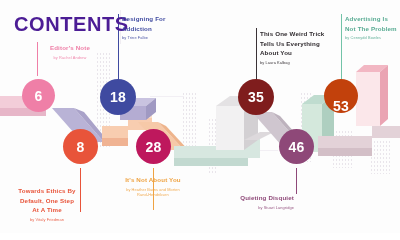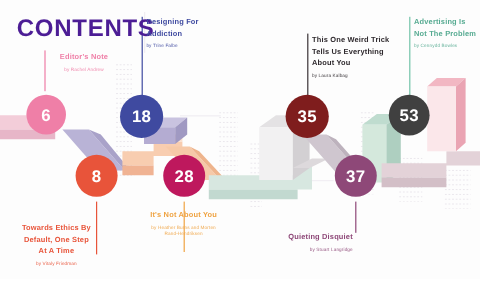--- a/index.html
+++ b/index.html
@@ -141,23 +141,23 @@
   <div class="node" style="left:100px; top:79px;  width:36px; height:36px; background:#3f4aa0; font-size:14px;">
     <span>18</span>
   </div>
   <div class="node" style="left:136px; top:129px; width:35px; height:35px; background:#be185d; font-size:14px;">
     <span>28</span>
   </div>
   <div class="node" style="left:238px; top:79px;  width:36px; height:36px; background:#7f1d1d; font-size:14px;">
     <span>35</span>
   </div>
   <div class="node" style="left:279px; top:129px; width:35px; height:35px; background:#8e4878; font-size:14px;">
-    <span>37</span>
+    <span>46</span>
   </div>
-  <div class="node" style="left:324px; top:79px;  width:34px; height:34px; background:#404040; font-size:14px;">
+  <div class="node" style="left:324px; top:79px;  width:34px; height:34px; background:#c2410c; font-size:14px;align-items:flex-end;">
     <span>53</span>
   </div>
 
   <div id="title">CONTENTS</div>
 
   <div class="entry ta-c" style="left:40px; top:43px; width:60px; color:#ef7fa7;">
     <div class="ttl">Editor's Note</div>
     <div class="by">by Rachel Andrew</div>
   </div>
 

